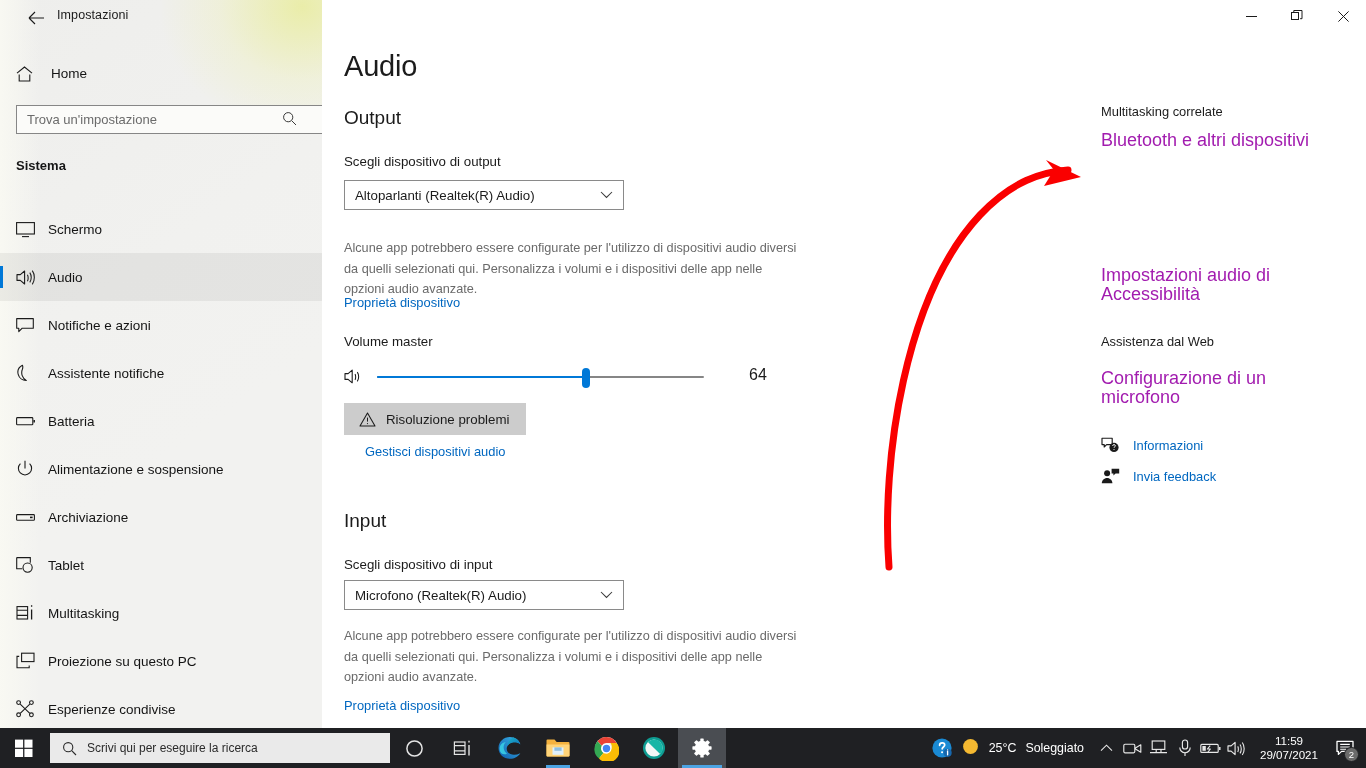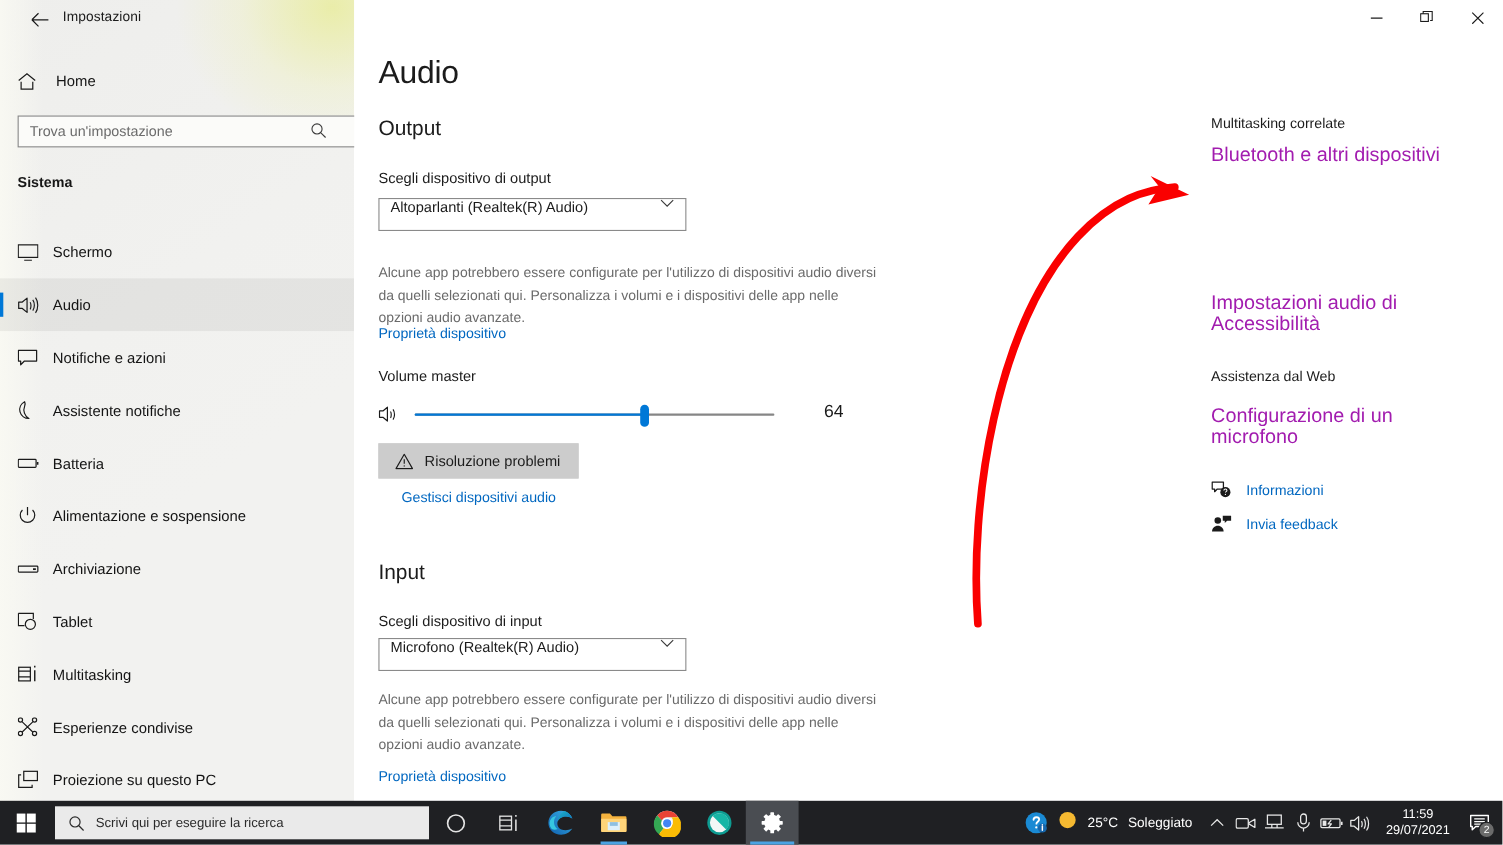--- a/index.html
+++ b/index.html
@@ -152,21 +152,21 @@
   }
   #out-dev-label { top: 154px; }
   #in-dev-label  { top: 557px; }
   #vol-label     { top: 334px; }
 
   .combo {
     position: absolute; left: 22px;
     width: 280px; height: 30px;
     border: 1px solid #8a8a8a;
     background: #ffffff;
-    display: flex; align-items: flex-start;
+    display: flex; align-items: center;
     padding: 0 10px;
     font-size: 13.3px; color: #1b1b1b;
   }
   #out-combo { top: 180px; }
   #in-combo  { top: 580px; }
   .combo-val { flex: 1; white-space: nowrap; overflow: hidden; }
   .combo-chev { color: #3b3b3b; display: flex; align-items: center; }
 
   .helper {
     position: absolute; left: 22px;
@@ -510,39 +510,39 @@
               <rect x="1" y="2.6" width="10.6" height="12.4" stroke="currentColor" stroke-width="1.1"></rect>
               <path d="M1 6.2h10.6M1 11.4h10.6" stroke="currentColor" stroke-width="1.1"></path>
               <path d="M15.6 1.2v1.6M15.6 5.4v10" stroke="currentColor" stroke-width="1.3"></path>
             </svg>
           </span>
           <span class="nav-lbl">Multitasking</span>
         </div>
 
         <div class="nav-item">
           <span class="nav-ico">
+            <svg width="20" height="18" viewBox="0 0 20 18" fill="none">
+              <rect x="5.6" y="1.2" width="12.4" height="8.4" stroke="currentColor" stroke-width="1.1"></rect>
+              <path d="M3.2 4.4H1v11.4h12.2v-2.4" stroke="currentColor" stroke-width="1.1"></path>
+            </svg>
+          </span>
+          <span class="nav-lbl">Proiezione su questo PC</span>
+        </div>
+
+        <div class="nav-item">
+          <span class="nav-ico">
             <svg width="19" height="18" viewBox="0 0 19 18" fill="none">
               <circle cx="2.6" cy="2.6" r="1.9" stroke="currentColor" stroke-width="1.1"></circle>
               <circle cx="15.4" cy="2.6" r="1.9" stroke="currentColor" stroke-width="1.1"></circle>
               <circle cx="2.6" cy="14.8" r="1.9" stroke="currentColor" stroke-width="1.1"></circle>
               <circle cx="15.4" cy="14.8" r="1.9" stroke="currentColor" stroke-width="1.1"></circle>
               <path d="M4.2 4.2l9.6 9.2M13.8 4.2L4.2 13.4" stroke="currentColor" stroke-width="1.1"></path>
             </svg>
           </span>
           <span class="nav-lbl">Esperienze condivise</span>
-        </div>
-
-        <div class="nav-item">
-          <span class="nav-ico">
-            <svg width="20" height="18" viewBox="0 0 20 18" fill="none">
-              <rect x="5.6" y="1.2" width="12.4" height="8.4" stroke="currentColor" stroke-width="1.1"></rect>
-              <path d="M3.2 4.4H1v11.4h12.2v-2.4" stroke="currentColor" stroke-width="1.1"></path>
-            </svg>
-          </span>
-          <span class="nav-lbl">Proiezione su questo PC</span>
         </div>
 
       </div>
     </div>
   </div>
 
   <div class="content">
 
     <div class="page-title">Audio</div>
 

